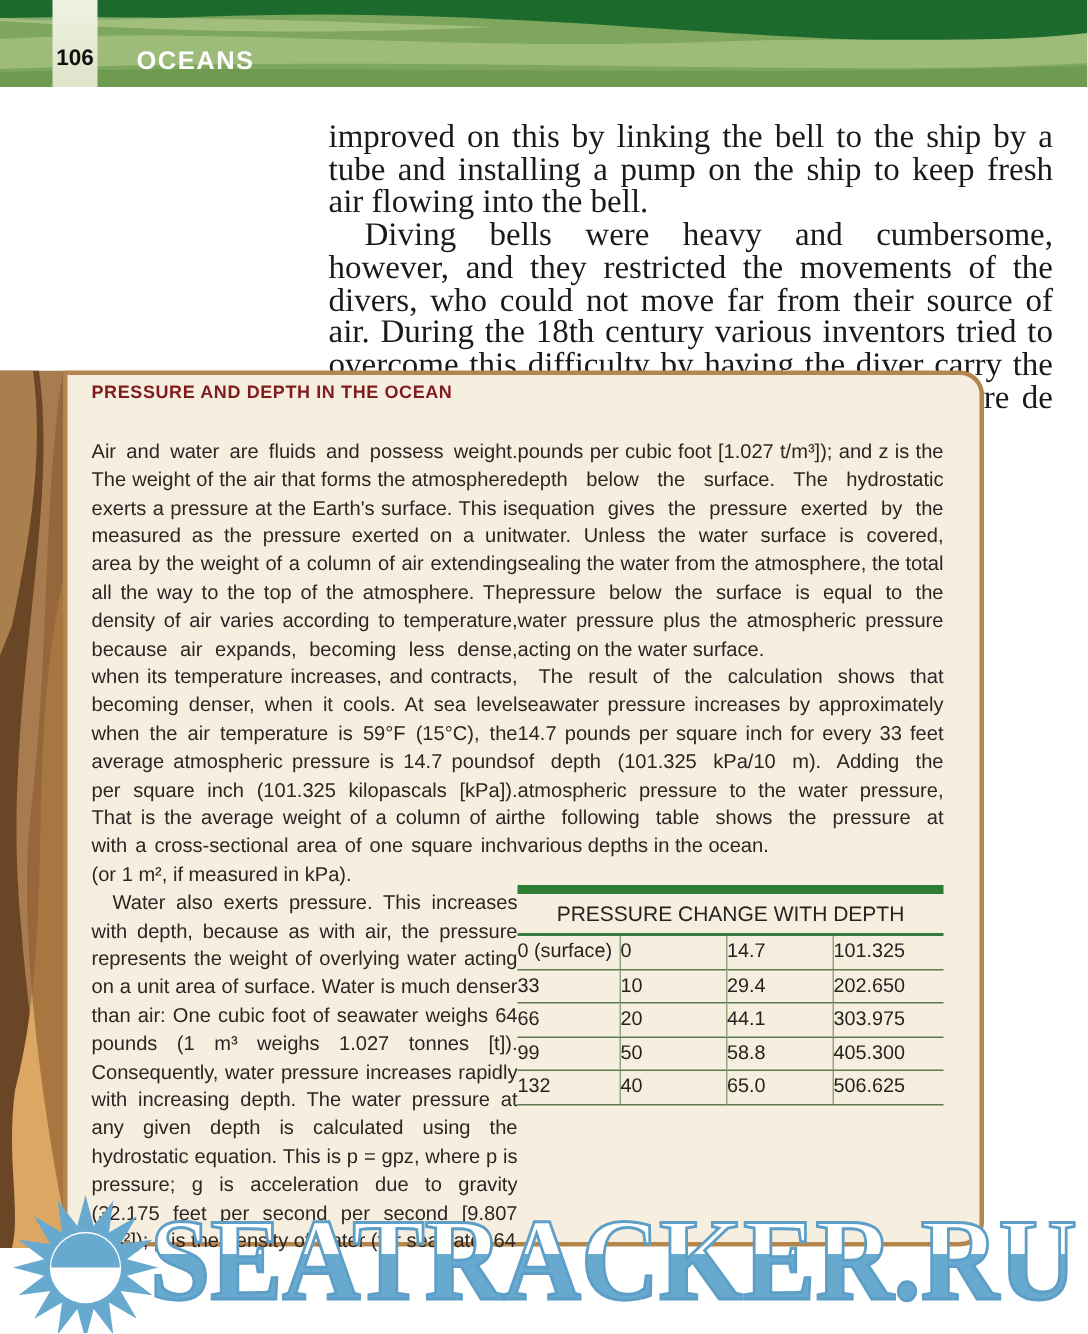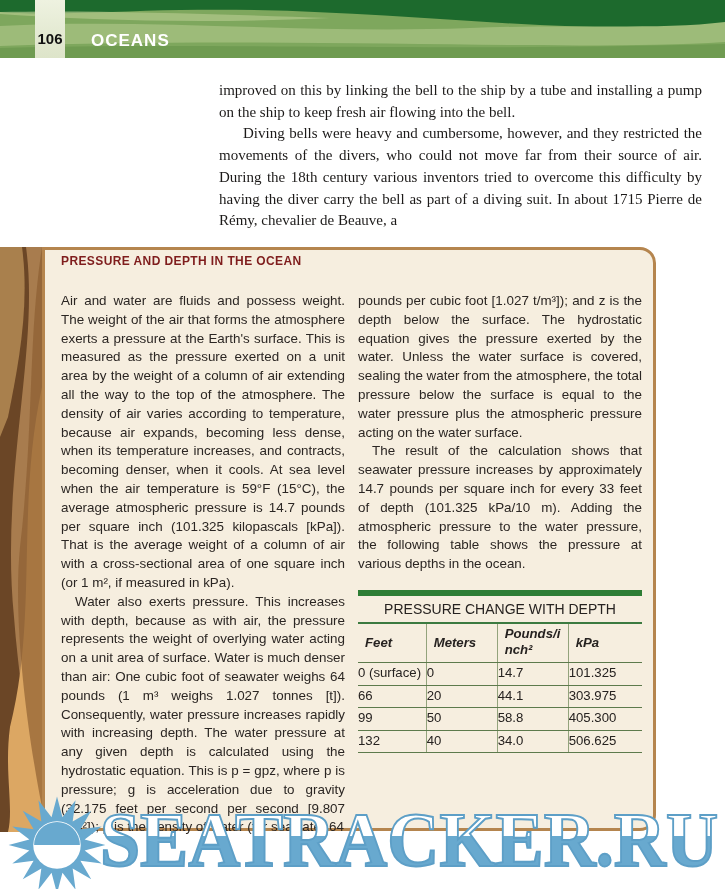--- a/index.html
+++ b/index.html
@@ -11,40 +11,40 @@
   .banner svg{display:block;}
   .pagenum-strip{position:absolute;left:35px;top:0;width:30px;height:58px;
         background:linear-gradient(#eef2e0,#dde4c9);}
   .pagenum{position:absolute;left:35px;top:30px;width:30px;text-align:center;
         font-size:15px;font-weight:bold;color:#111;}
   .section-title{position:absolute;left:91px;top:31px;font-size:17px;font-weight:bold;
         color:#ffffff;letter-spacing:1px;}
 
   
   .bodytext{position:absolute;left:219px;top:80px;width:483px;
-        font-family:"Liberation Serif",serif;font-size:15px;line-height:21.7px;
+        font-family:"Liberation Serif",serif;font-size:22px;line-height:21.7px;
         color:#1c1a19;text-align:justify;}
   .bodytext p{margin:0;}
   .bodytext p.indent{text-indent:24px;}
 
   
   .side-strip{position:absolute;left:0;top:247px;width:42px;height:585px;}
 
   
   .feature-box{position:absolute;left:42px;top:247px;width:614px;height:584px;
         background:#f6eedf;border:3px solid #b5854e;box-sizing:border-box;
         border-radius:0 16px 16px 0;}
   .box-title{position:absolute;left:16px;top:4px;font-size:12px;font-weight:bold;
         color:#7f1d1d;letter-spacing:.4px;}
   .col{position:absolute;top:42px;width:284px;font-size:13.4px;line-height:18.8px;
         color:#2b2623;text-align:justify;}
   .col p{margin:0;}
   .col p.indent{text-indent:14px;}
   .col-left{left:16px;}
-  .col-right{left:313px;height:536px;}
+  .col-right{left:300px;height:536px;}
 
   
   .pc-table{position:absolute;left:0;top:298px;width:284px;color:#262220;}
   .pc-topbar{height:6px;background:#2e7d35;}
   .pc-title{height:26px;line-height:26px;text-align:center;font-weight:normal;
         font-size:14px;border-bottom:2px solid #3c7a40;}
   .pc-table table{width:100%;border-collapse:collapse;font-size:13.2px;}
   .pc-table td{border-bottom:1px solid #5d7a4c;padding:0;}
   .pc-table col.c1{width:24%;} .pc-table col.c2{width:25%;}
   .pc-table col.c3{width:25%;} .pc-table col.c4{width:26%;}
@@ -108,48 +108,48 @@
         <div class="pc-topbar"></div>
         <div class="pc-title">PRESSURE CHANGE WITH DEPTH</div>
         <table>
           <colgroup>
               <col class="c1">
               <col class="c2">
               <col class="c3">
               <col class="c4">
             </colgroup>
           <tbody>
-          <tr class="sub">
-            <td>Feet</td>
-            <td class="vl">Meters</td>
-            <td class="vl pw"><span>Pounds/inch²</span></td>
-            <td class="vl">kPa</td>
-          </tr>
           <tr class="dat">
             <td>0 (surface)</td>
             <td class="vl">0</td>
             <td class="vl">14.7</td>
             <td class="vl">101.325</td>
+          </tr>
+          <tr class="dat">
+            <td>33</td>
+            <td class="vl">10</td>
+            <td class="vl">29.4</td>
+            <td class="vl">202.650</td>
           </tr>
           <tr class="dat">
             <td>66</td>
             <td class="vl">20</td>
             <td class="vl">44.1</td>
             <td class="vl">303.975</td>
           </tr>
           <tr class="dat">
             <td>99</td>
             <td class="vl">50</td>
             <td class="vl">58.8</td>
             <td class="vl">405.300</td>
           </tr>
           <tr class="dat">
             <td>132</td>
             <td class="vl">40</td>
-            <td class="vl">34.0</td>
+            <td class="vl">65.0</td>
             <td class="vl">506.625</td>
           </tr>
         </tbody>
           </table>
       </div>
     </div>
   </div>
 
   <div class="watermark">
     <svg width="725" height="111" viewBox="0 0 725 111">

